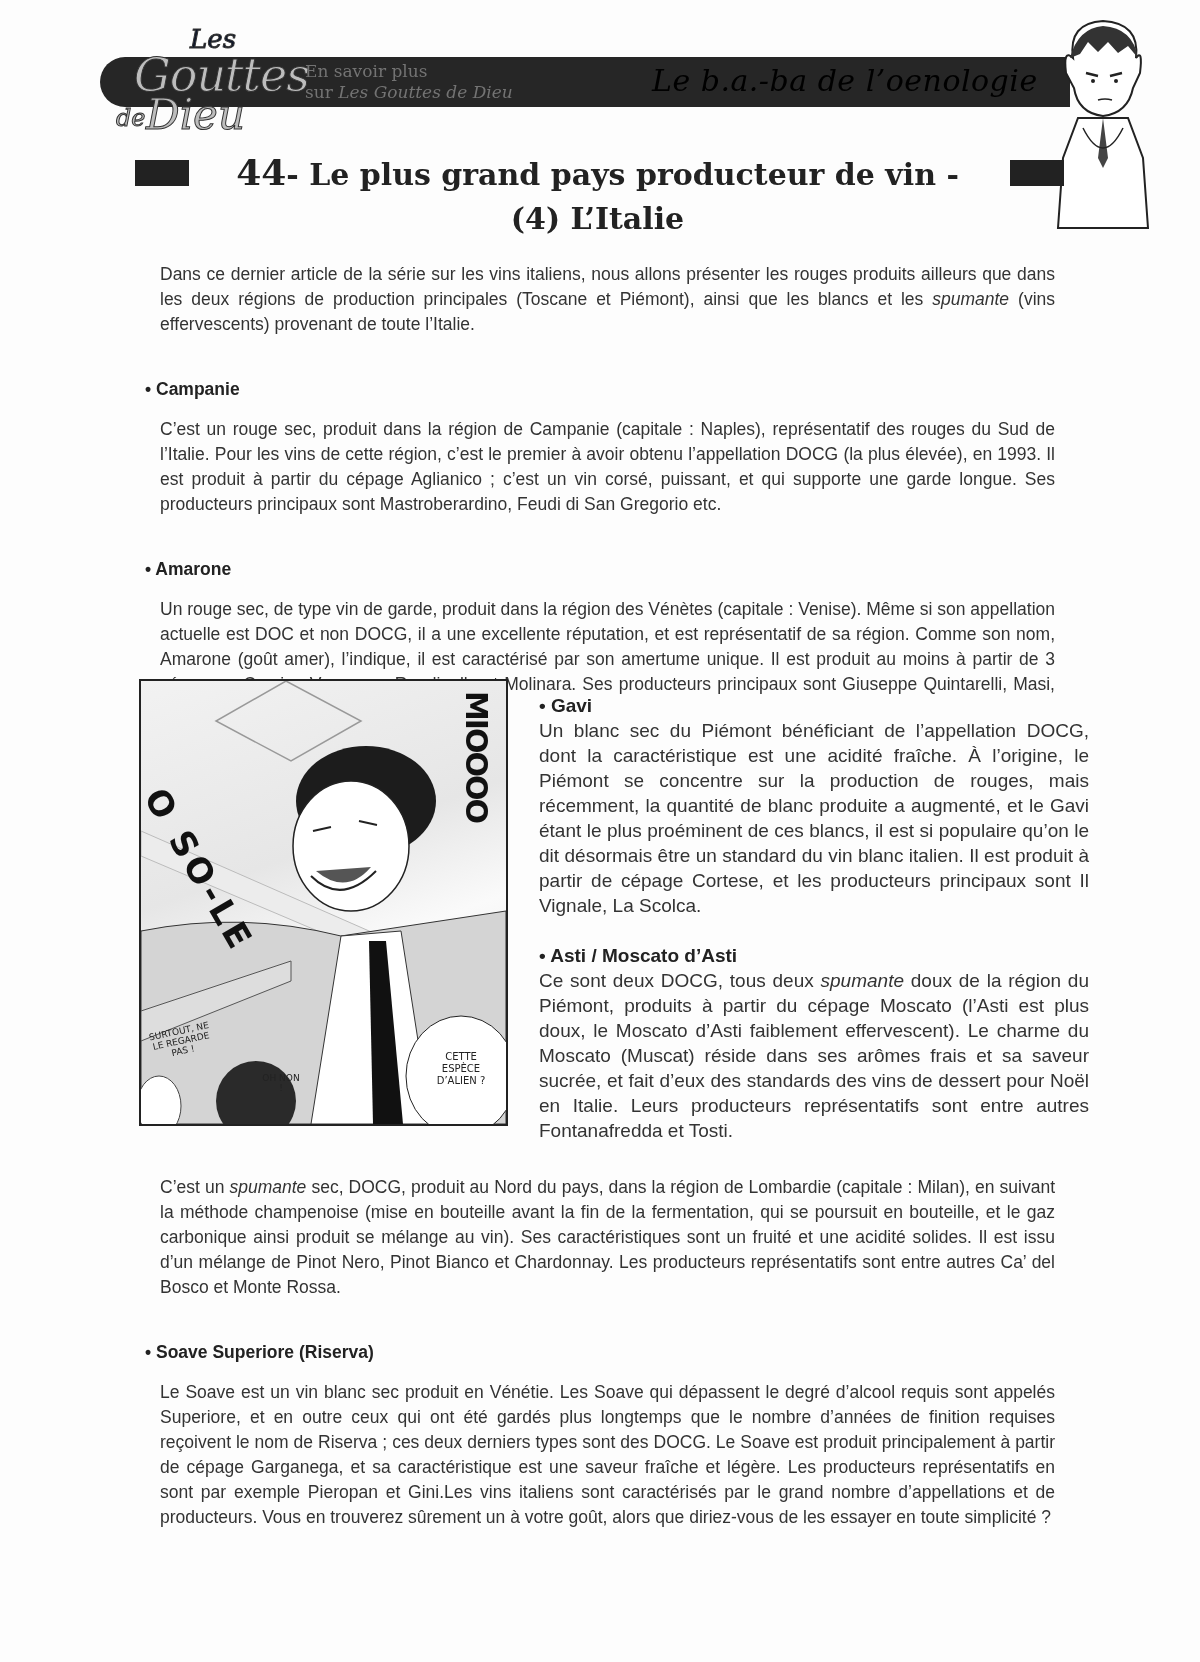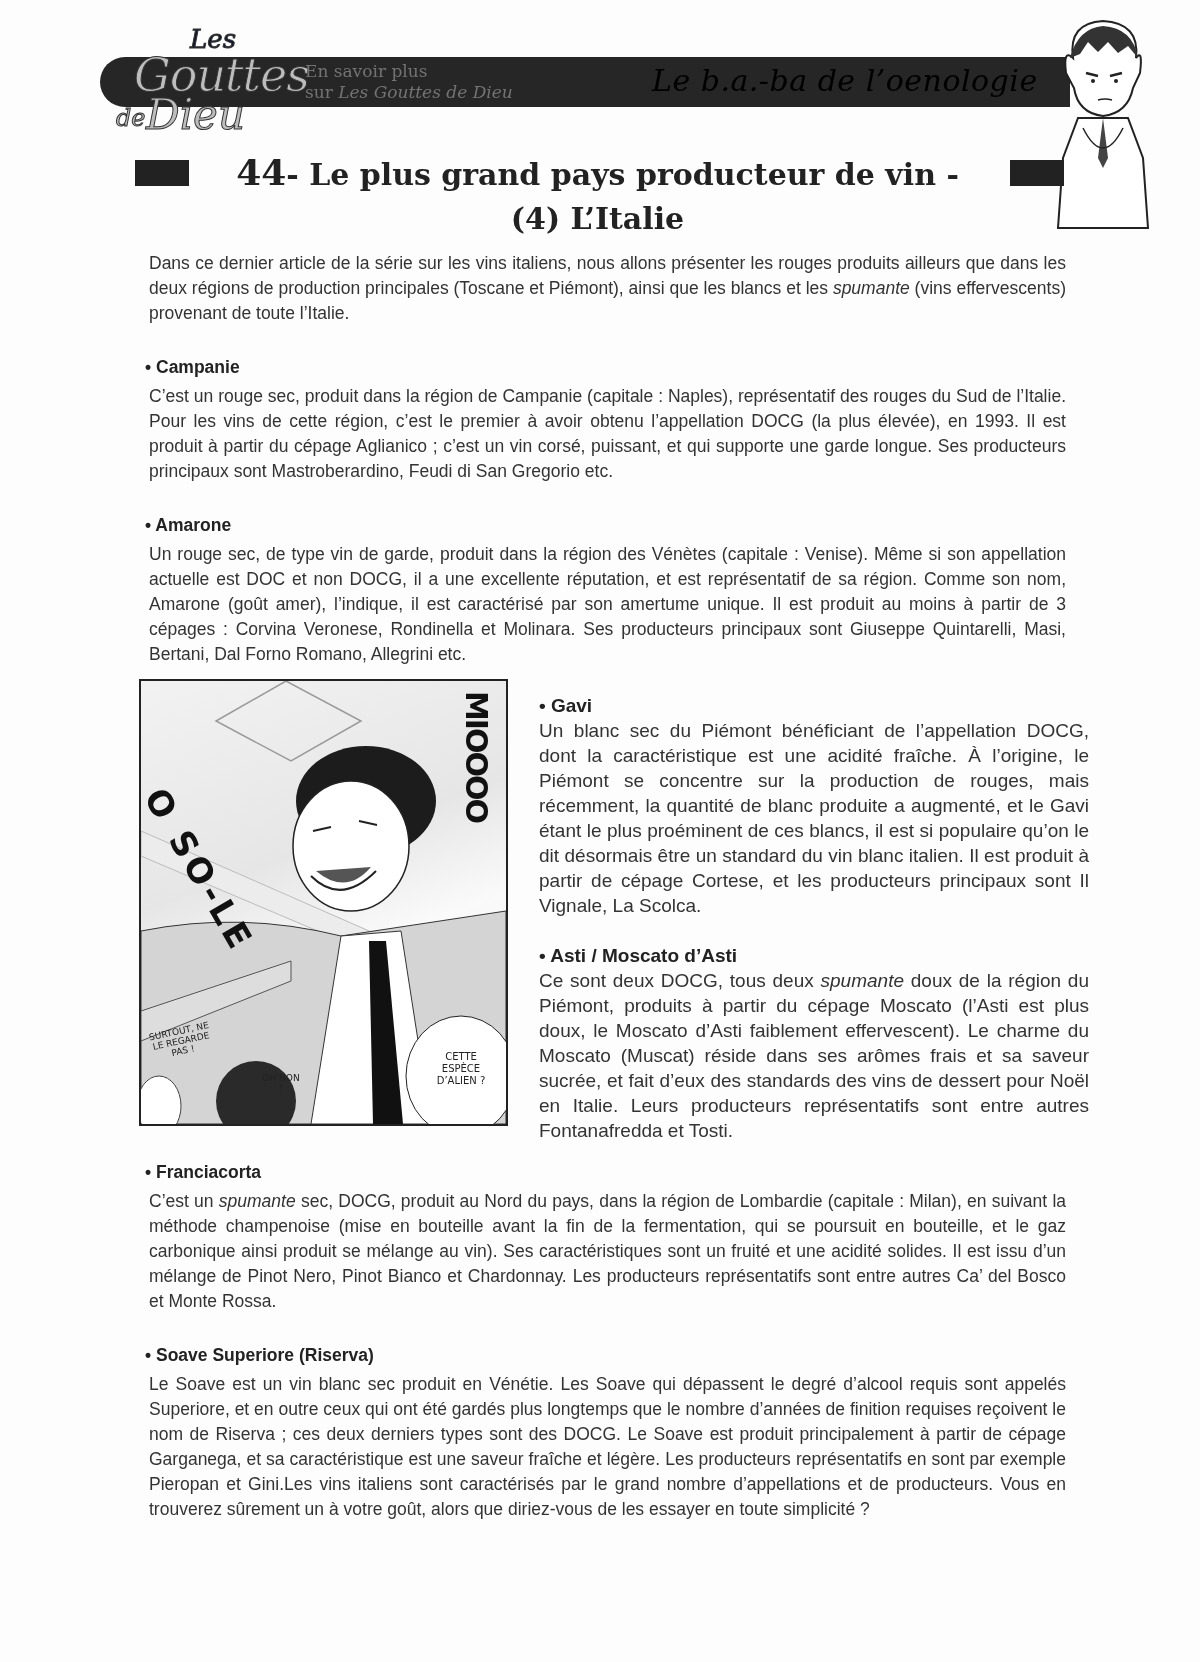--- a/index.html
+++ b/index.html
@@ -19,21 +19,21 @@
   .sub em { font-style:italic;margin-top:21px; }
   .ribbon-title { position:absolute; left:652px; top:63px; color:#000000; font-family:"DejaVu Serif", serif;
                   font-style:italic; font-size:30px; letter-spacing:0.5px; }
   .mascot { position:absolute; left:1048px; top:18px; width:110px; height:215px; }
   .title-block { position:absolute; left:135px; top:150px; width:925px; text-align:center;
                  font-family:"DejaVu Serif", serif; font-weight:bold; font-size:30px; line-height:44px; color:#222; }
   .sq { position:absolute; top:160px; width:54px; height:26px; background:#222; }
   .num { font-size:36px; }
   .body { position:absolute; left:145px; width:925px; font-size:17.5px; line-height:25px; color:#333;
           font-family:"Liberation Sans", sans-serif; }
-  .body p { margin:4px; text-align:justify; }
+  .body p { margin:15px; text-align:justify; }
   .h { font-weight:bold; color:#222; }
   .manga { position:absolute; left:139px; top:679px; width:365px; height:443px; border:2px solid #222;
            background:linear-gradient(160deg,#f2f2f2 0%,#e6e6e6 40%,#fafafa 60%,#dedede 100%); overflow:hidden; }
   .right-col { position:absolute; left:539px; width:550px; font-size:19px; line-height:25px; color:#333;
                font-family:"Liberation Sans", sans-serif; }
   .right-col p { margin:0; text-align:justify; }
   .sfx { position:absolute; font-family:"DejaVu Sans", sans-serif; font-weight:bold; color:#111; }
   .bubble { position:absolute; font-size:9px; color:#222; text-align:center; line-height:10px; font-family:"DejaVu Sans", sans-serif; }
 </style>
 </head>
@@ -107,18 +107,17 @@
 
 <div class="right-col" style="top:693px;">
   <div class="h">• Gavi</div>
   <p>Un blanc sec du Piémont bénéficiant de l’appellation DOCG, dont la caractéristique est une acidité fraîche. À l’origine, le Piémont se concentre sur la production de rouges, mais récemment, la quantité de blanc produite a augmenté, et le Gavi étant le plus proéminent de ces blancs, il est si populaire qu’on le dit désormais être un standard du vin blanc italien. Il est produit à partir de cépage Cortese, et les producteurs principaux sont Il Vignale, La Scolca.</p>
   <div style="height:25px"></div>
   <div class="h">• Asti / Moscato d’Asti</div>
   <p><span>Ce sont deux DOCG, tous deux </span><em>spumante</em><span> doux de la région du Piémont, produits à partir du cépage Moscato (l’Asti est plus doux, le Moscato d’Asti faiblement effervescent). Le charme du Moscato (Muscat) réside dans ses arômes frais et sa saveur sucrée, et fait d’eux des standards des vins de dessert pour Noël en Italie. Leurs producteurs représentatifs sont entre autres Fontanafredda et Tosti.</span></p>
 </div>
 
 <div class="body" style="top:1160px;">
-  <div class="h">• Franciacorta</div>
   <p><span>C’est un </span><em>spumante</em><span> sec, DOCG, produit au Nord du pays, dans la région de Lombardie (capitale : Milan), en suivant la méthode champenoise (mise en bouteille avant la fin de la fermentation, qui se poursuit en bouteille, et le gaz carbonique ainsi produit se mélange au vin). Ses caractéristiques sont un fruité et une acidité solides. Il est issu d’un mélange de Pinot Nero, Pinot Bianco et Chardonnay. Les producteurs représentatifs sont entre autres Ca’ del Bosco et Monte Rossa.</span></p>
   <div style="height:25px"></div>
   <div class="h">• Soave Superiore (Riserva)</div>
   <p>Le Soave est un vin blanc sec produit en Vénétie. Les Soave qui dépassent le degré d’alcool requis sont appelés Superiore, et en outre ceux qui ont été gardés plus longtemps que le nombre d’années de finition requises reçoivent le nom de Riserva ; ces deux derniers types sont des DOCG. Le Soave est produit principalement à partir de cépage Garganega, et sa caractéristique est une saveur fraîche et légère. Les producteurs représentatifs en sont par exemple Pieropan et Gini.Les vins italiens sont caractérisés par le grand nombre d’appellations et de producteurs. Vous en trouverez sûrement un à votre goût, alors que diriez-vous de les essayer en toute simplicité ?</p>
 </div>
 
 </body></html>

